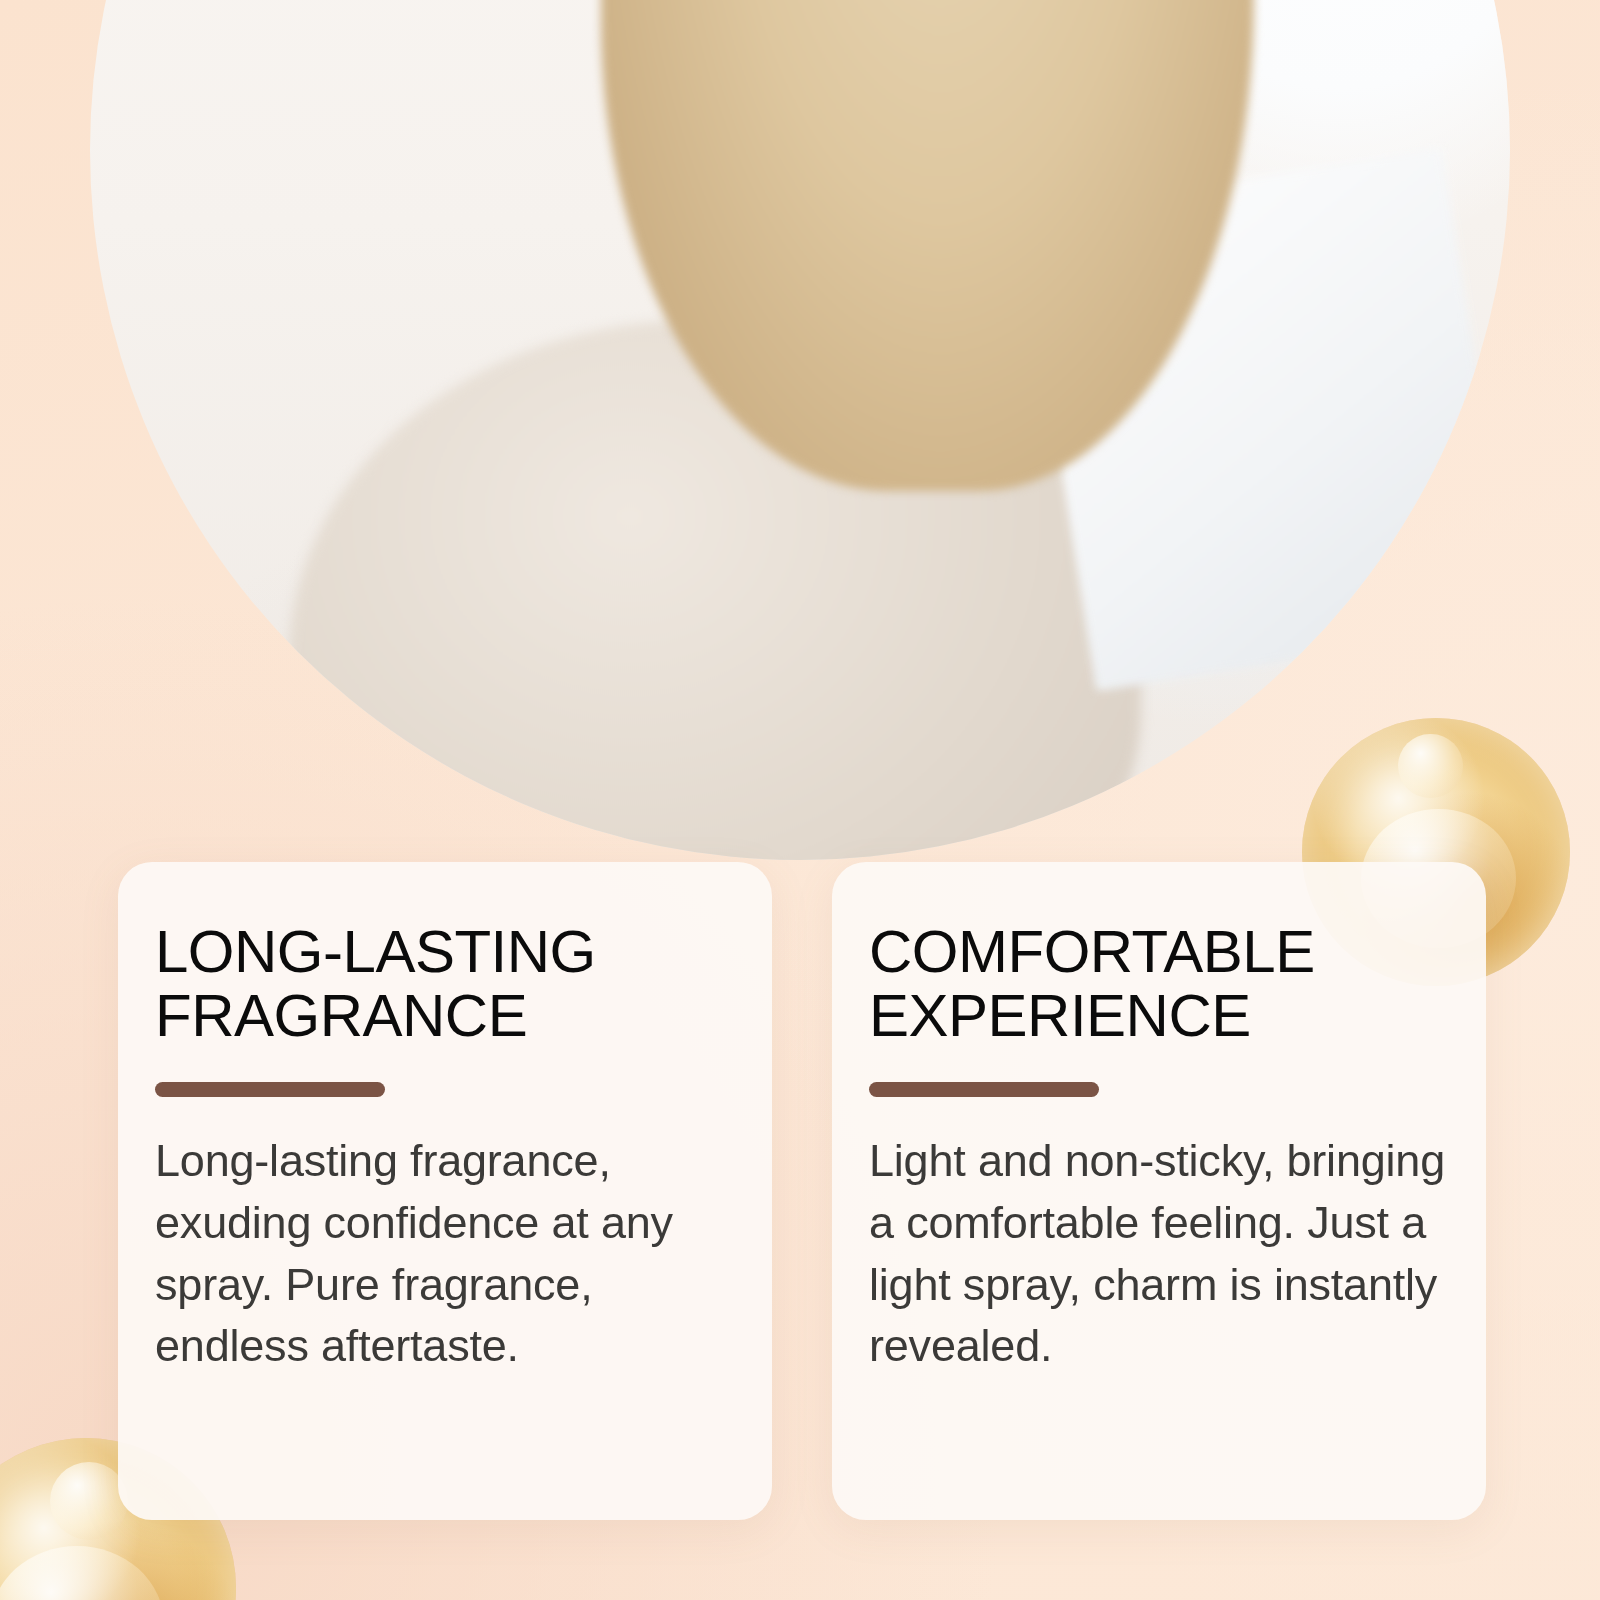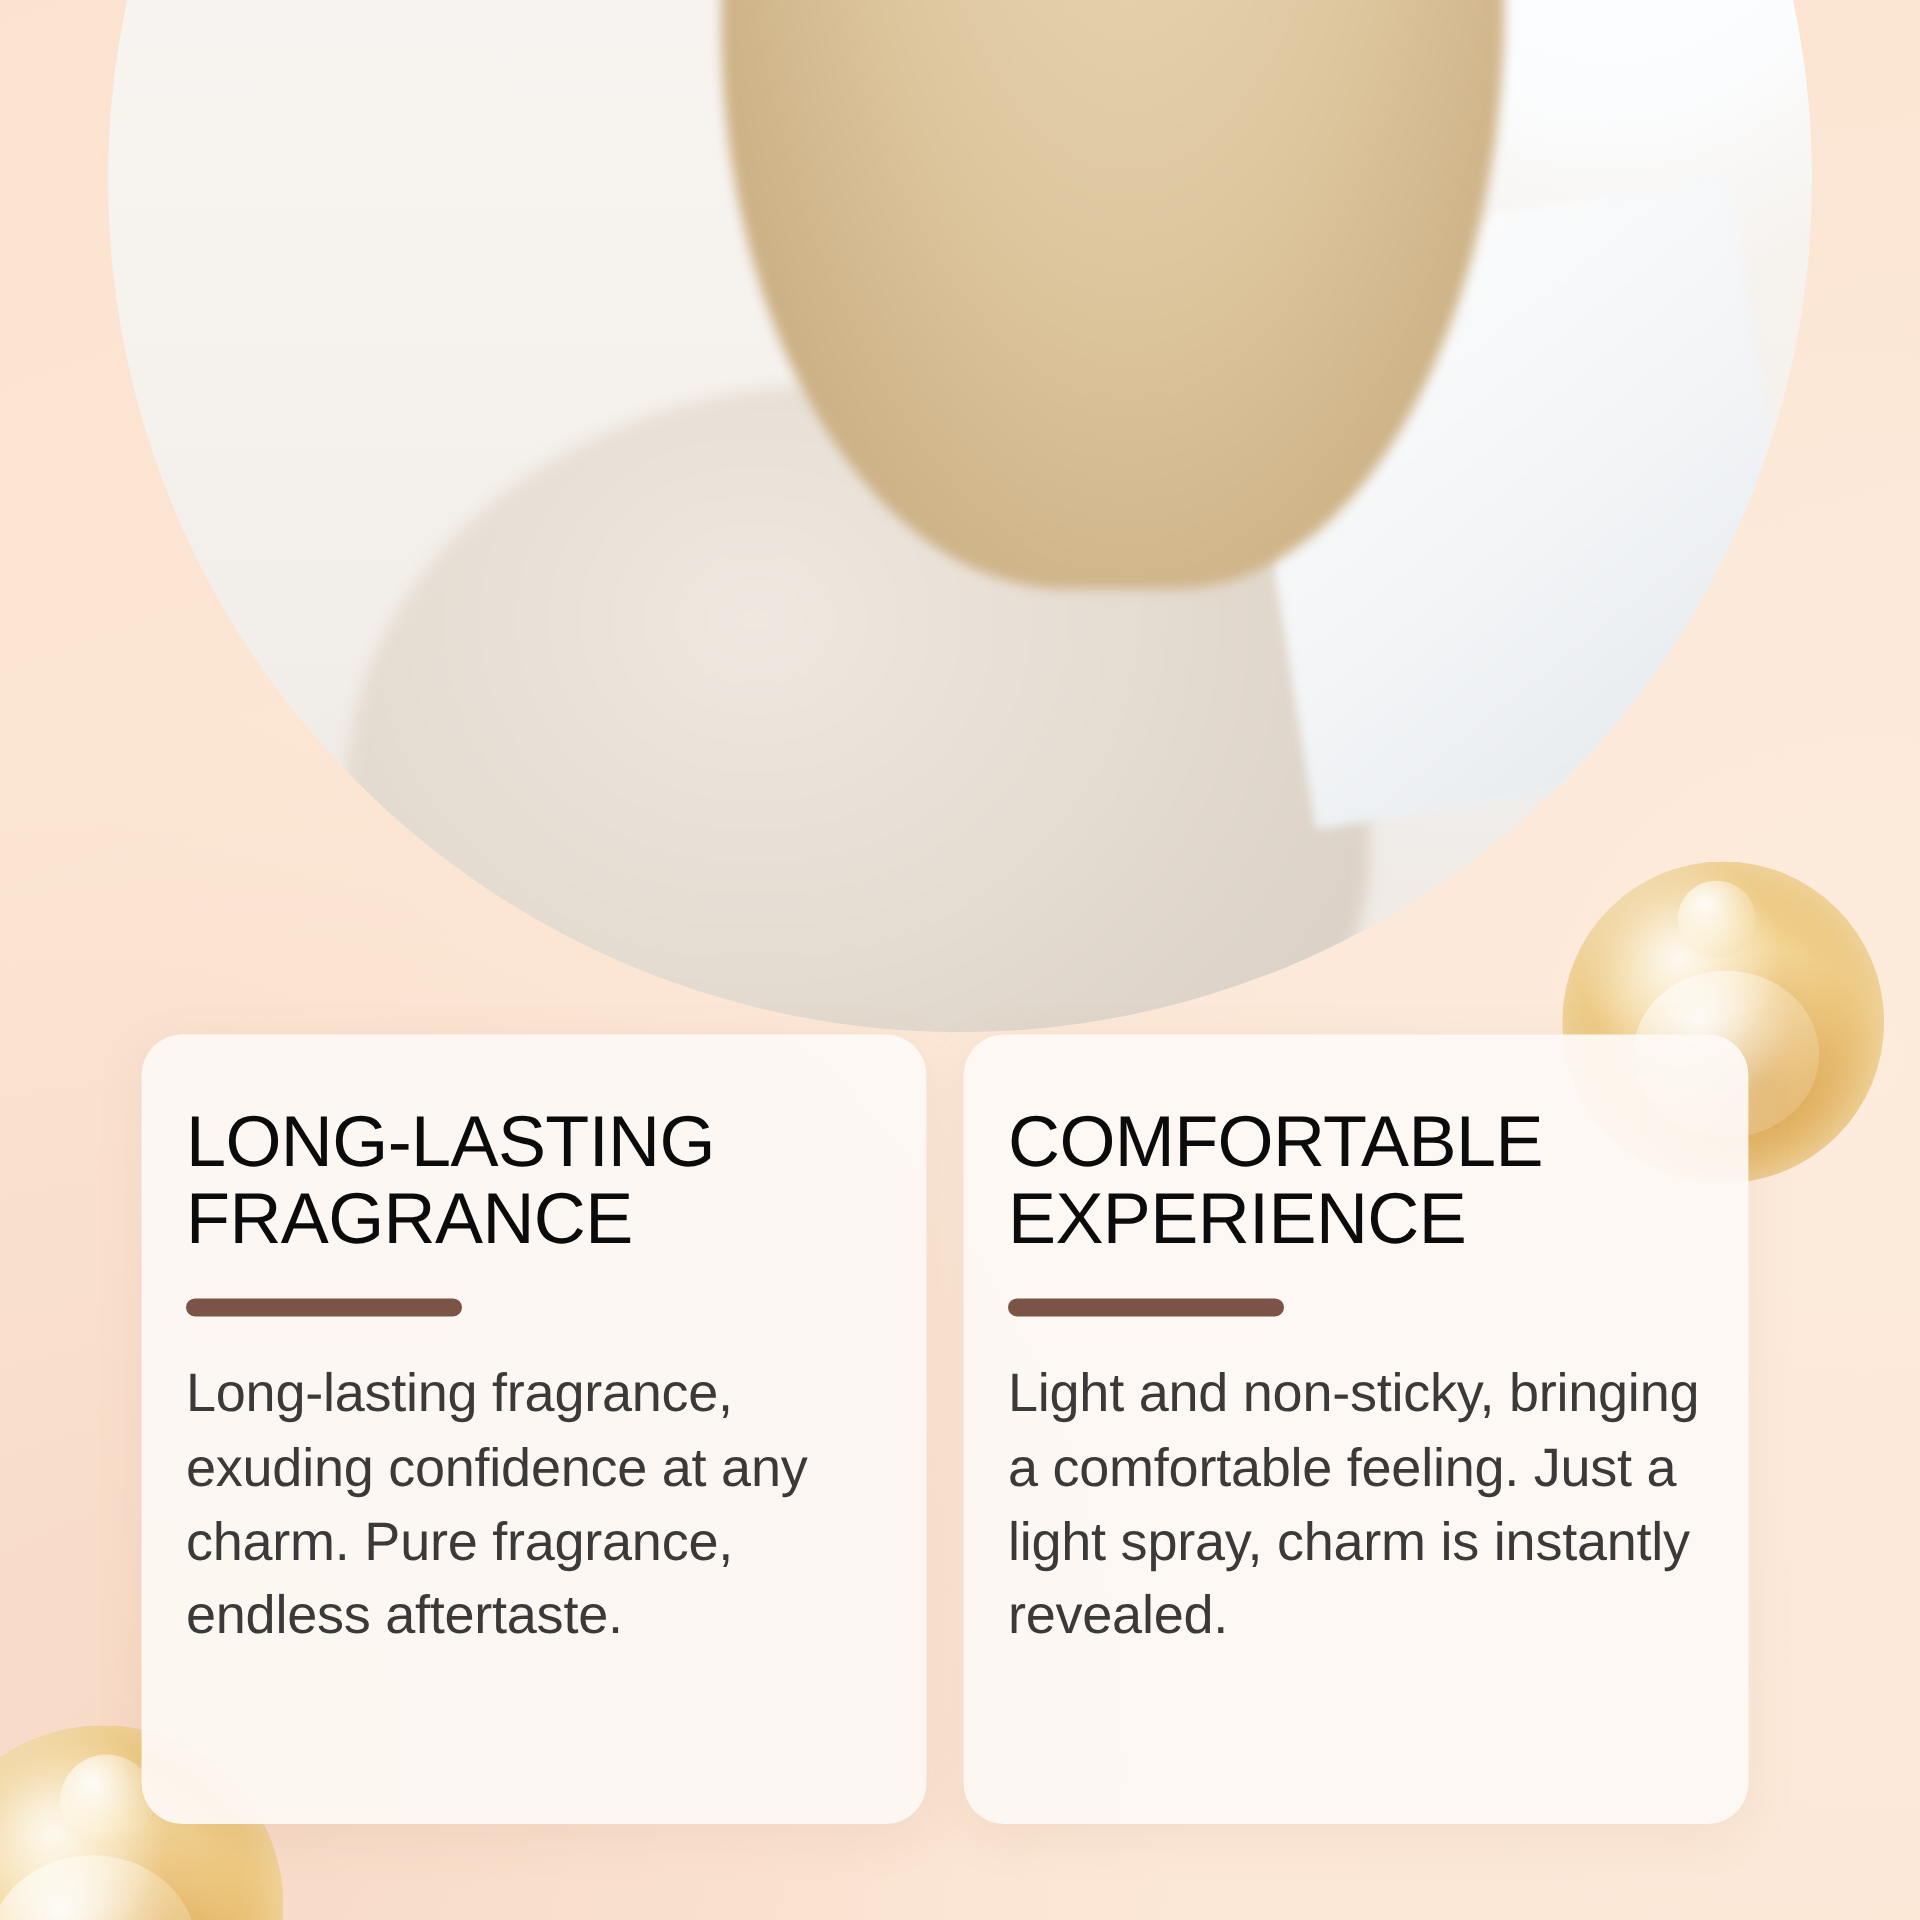--- a/index.html
+++ b/index.html
@@ -122,21 +122,21 @@
     top: 862px;
     width: 654px;
     height: 658px;
     border-radius: 34px;
     background: rgba(253, 249, 245, 0.93);
     box-shadow: 0 10px 40px rgba(170, 130, 100, 0.10);
     box-sizing: border-box;
     padding: 58px 40px 0 37px;
   }
   #card-left  { left: 118px; }
-  #card-right { left: 803px; }
+  #card-right { left: 832px; }
 
   .card-title {
     margin: 0;
     font-size: 60px;
     line-height: 1.07;
     font-weight: 400;
     letter-spacing: -0.5px;
     color: #0B0B0B;
     font-family: "Liberation Sans", sans-serif;
   }
@@ -183,21 +183,21 @@
   </div>
 
   <div class="droplet" id="droplet-left">
     <div class="bubble" style="left:38%;top:8%;width:26%;height:26%;"></div>
     <div class="bubble" style="left:18%;top:36%;width:58%;height:52%;"></div>
   </div>
 
   <div class="card" id="card-left">
     <h2 class="card-title">LONG-LASTING FRAGRANCE</h2>
     <div class="card-rule"></div>
-    <p class="card-body">Long-lasting fragrance, exuding confidence at any charm. Pure fragrance, endless aftertaste.</p>
+    <p class="card-body">Long-lasting fragrance, exuding confidence at any spray. Pure fragrance, endless aftertaste.</p>
   </div>
 
   <div class="card" id="card-right">
     <h2 class="card-title">COMFORTABLE EXPERIENCE</h2>
     <div class="card-rule"></div>
     <p class="card-body">Light and non-sticky, bringing a comfortable feeling. Just a light spray, charm is instantly revealed.</p>
   </div>
 
 </div>
 

